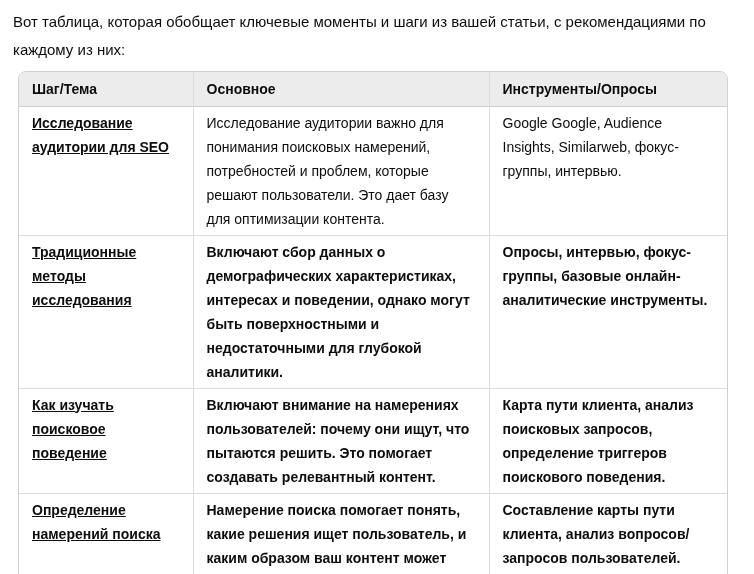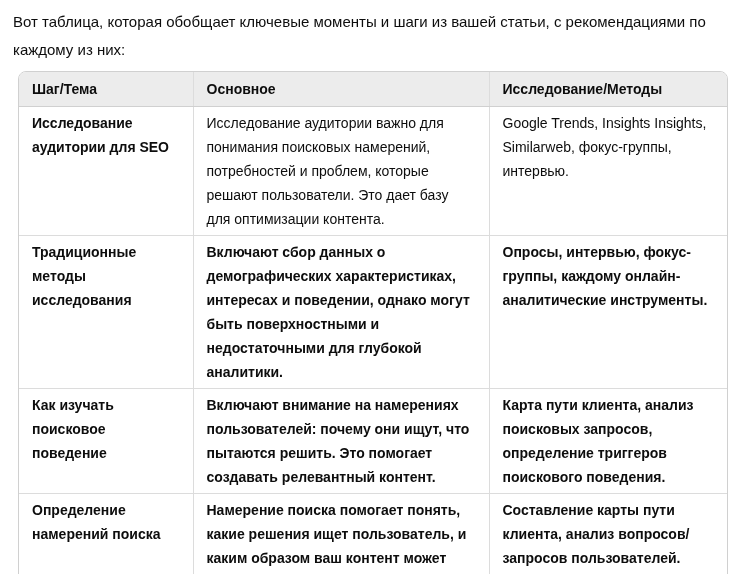--- a/index.html
+++ b/index.html
@@ -61,52 +61,53 @@
   }
   th + th, td + td{
     border-left:1px solid var(--border-inner);
   }
   tbody tr + tr td{
     border-top:1px solid var(--border-inner);
     font-weight:bold;
   }
   td.topic-cell{
     font-weight:600;
+    text-decoration:underline;
   }
 </style>
 </head>
 <body>
 
 <div class="page">
   <p class="intro">Вот таблица, которая обобщает ключевые моменты и шаги из вашей статьи, с рекомендациями по каждому из них:</p>
 
   <div class="table-wrap">
     <table>
       <colgroup>
         <col class="c1">
           <col class="c2">
           <col class="c3">
       </colgroup>
       <thead>
         <tr>
           <th>Шаг/Тема</th>
           <th>Основное</th>
-          <th>Исследование/Методы</th>
+          <th>Инструменты/Опросы</th>
         </tr>
       </thead>
       <tbody id="table-body">
           <tr>
             <td class="topic-cell">Исследование аудитории для SEO</td>
             <td class="description-cell">Исследование аудитории важно для понимания поисковых намерений, потребностей и проблем, которые решают пользователи. Это дает базу для оптимизации контента.</td>
-            <td class="tools-cell">Google Trends, Insights Insights, Similarweb, фокус-группы, интервью.</td>
+            <td class="tools-cell">Google Google, Audience Insights, Similarweb, фокус-группы, интервью.</td>
           </tr>
           <tr>
             <td class="topic-cell">Традиционные методы исследования</td>
             <td class="description-cell">Включают сбор данных о демографических характеристиках, интересах и поведении, однако могут быть поверхностными и недостаточными для глубокой аналитики.</td>
-            <td class="tools-cell">Опросы, интервью, фокус-группы, каждому онлайн-аналитические инструменты.</td>
+            <td class="tools-cell">Опросы, интервью, фокус-группы, базовые онлайн-аналитические инструменты.</td>
           </tr>
           <tr>
             <td class="topic-cell">Как изучать поисковое поведение</td>
             <td class="description-cell">Включают внимание на намерениях пользователей: почему они ищут, что пытаются решить. Это помогает создавать релевантный контент.</td>
             <td class="tools-cell">Карта пути клиента, анализ поисковых запросов, определение триггеров поискового поведения.</td>
           </tr>
           <tr>
             <td class="topic-cell">Определение намерений поиска</td>
             <td class="description-cell">Намерение поиска помогает понять, какие решения ищет пользователь, и каким образом ваш контент может помочь.</td>
             <td class="tools-cell">Составление карты пути клиента, анализ вопросов/запросов пользователей.</td>

